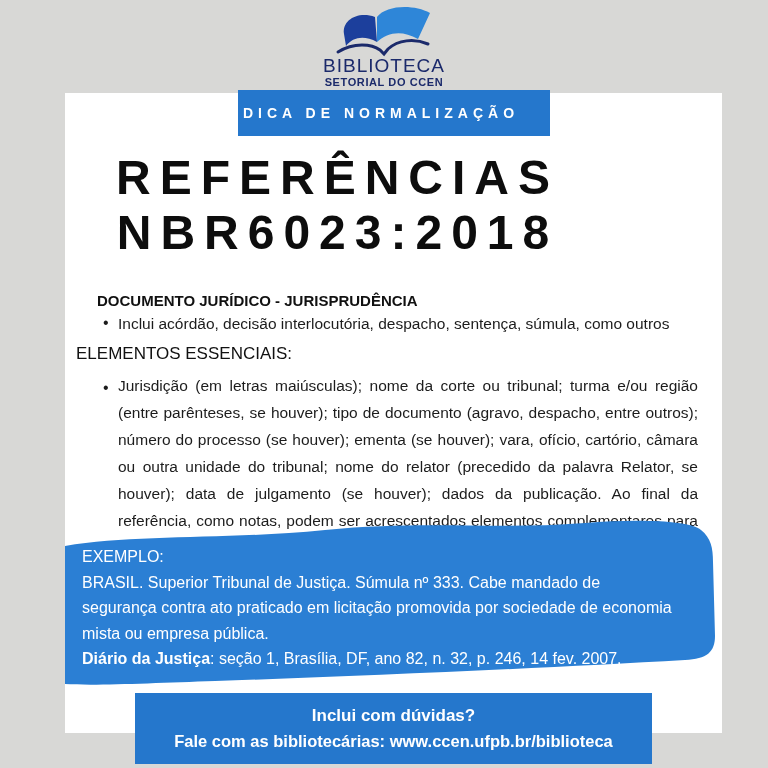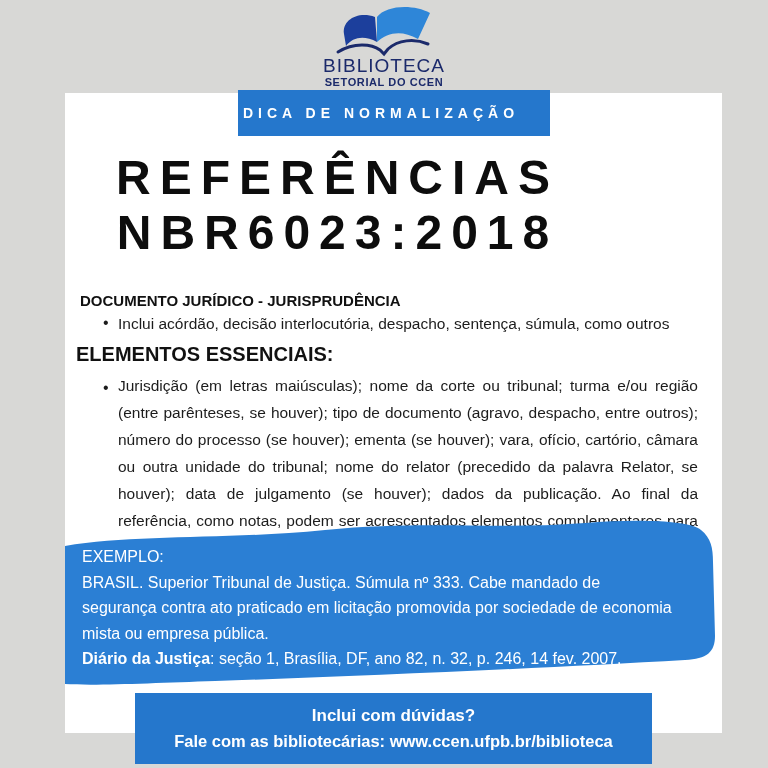--- a/index.html
+++ b/index.html
@@ -30,22 +30,22 @@
     display:flex;align-items:center;justify-content:flex-start;
     font-weight:bold;font-size:14px;letter-spacing:5px;text-indent:5px;
   }
   
   .title{
     position:absolute;left:65px;top:150px;width:536px;text-align:center;
     font-weight:bold;color:#0d0d0d;font-size:48px;line-height:55px;letter-spacing:9px;text-indent:9px;
   }
   
   .content{position:absolute;left:65px;top:293px;width:657px;}
-  .heading1{margin:0;padding-left:15px;font-size:15px;line-height:16px;font-weight:bold;color:#111;}
-  .heading2{margin:12px 0 0 0;padding-left:11px;font-size:20px;line-height:18px;font-weight:bold;color:#111;}
+  .heading1{margin:0;padding-left:32px;font-size:15px;line-height:16px;font-weight:bold;color:#111;}
+  .heading2{margin:12px 0 0 0;padding-left:11px;font-size:17px;line-height:18px;font-weight:normal;color:#111;}
   .bullet-row{position:relative;margin-top:6px;padding-left:53px;padding-right:22px;font-size:15.5px;line-height:18px;}
   .bullet-row .dot{position:absolute;left:38px;top:-1px;font-size:16px;}
   .para-row{position:relative;margin-top:9px;padding-left:53px;padding-right:24px;
     font-size:15.5px;line-height:27px;text-align:justify;}
   .para-row .dot{position:absolute;left:38px;top:2px;font-size:16px;}
   
   .example{position:absolute;left:65px;top:518px;width:650px;height:172px;}
   .example svg{position:absolute;left:0;top:0;width:650px;height:172px;}
   .example-text{position:absolute;left:17px;top:26px;right:36px;color:var(--white);
     font-size:16px;line-height:25.5px;}

